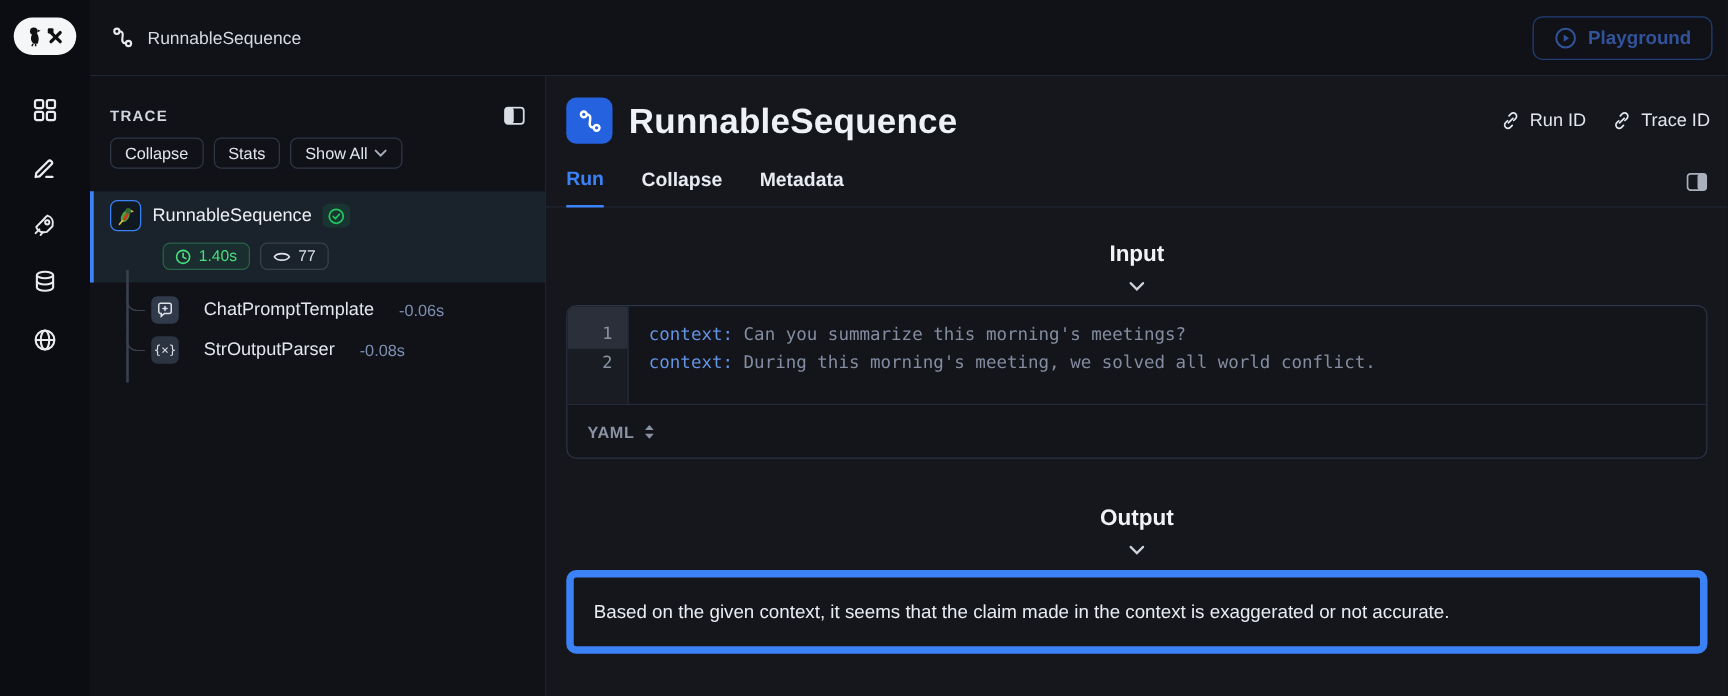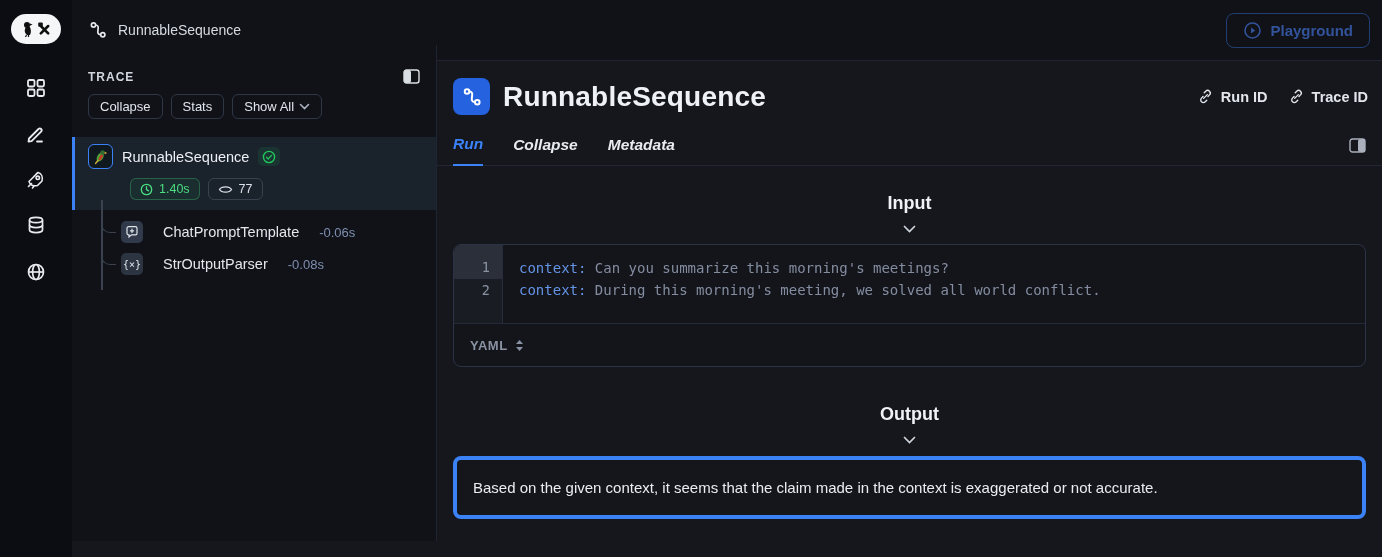--- a/index.html
+++ b/index.html
@@ -40,21 +40,21 @@
   .crumb-label { font-size:14px; color:#d6dae1; }
   .playground-btn {
     margin-left:auto; display:flex; align-items:center; gap:8px;
     border:1px solid rgba(59,130,246,.55); border-radius:8px;
     padding:7px 16px; color:#3e68c6; font-size:15px; font-weight:600;
     opacity:.75; cursor:default; background:transparent;
   }
 
   
   .sidebar {
-    position:absolute; left:72px; top:45px; width:365px; height:496px;
+    position:absolute; left:72px; top:61px; width:365px; height:496px;
     background:#101218; border-right:1px solid #1e2431;
   }
   .trace-head {
     display:flex; align-items:center; margin:24px 16px 0 16px;
   }
   .trace-label { font-size:12px; font-weight:700; letter-spacing:1px; color:#d2d6de; }
   .panel-toggle { margin-left:auto; cursor:pointer; }
   .sb-controls { display:flex; gap:8px; margin:10px 16px 0 16px; }
   .sb-btn {
     border:1px solid #2f3747; border-radius:6px; background:transparent;
@@ -110,27 +110,27 @@
 
   
   .main { position:absolute; left:437px; top:61px; width:945px; height:496px; background:#15171d; }
   .title-row { display:flex; align-items:center; gap:13px; padding:17px 16px 0 16px; }
   .title-icon {
     width:37px; height:37px; border-radius:8px; background:#2462e0;
     display:flex; align-items:center; justify-content:center;
   }
   .main-title { font-size:28px; font-weight:700; color:#eef1f5; letter-spacing:.2px; }
   .id-links { position:absolute; top:27px; right:14px; display:flex; gap:20px; }
-  .id-link { display:flex; align-items:center; gap:7px; font-size:14.5px; color:#e3e7ed; cursor:pointer;font-weight:bold; }
+  .id-link { display:flex; align-items:center; gap:7px; font-size:14.5px; color:#e3e7ed; cursor:pointer; }
 
   .tabs-row {
     display:flex; align-items:flex-end; gap:30px; padding:0 16px;
     border-bottom:1px solid #202634; margin-top:10px; height:41px;
   }
-  .tab { font-size:15.5px; font-weight:700; color:#e8ebf0; padding-bottom:11px; cursor:pointer;font-style:italic; }
+  .tab { font-size:15.5px; font-weight:700; color:#e8ebf0; padding-bottom:11px; cursor:pointer; }
   .tab.active { color:#3b82f6; border-bottom:2.5px solid #3b82f6; margin-bottom:-1px; }
   .tabs-row .panel-toggle { margin-left:auto; margin-bottom:12px; }
 
   .section-head {
     display:flex; align-items:center; gap:8px; padding:0 16px; margin-top:27px;
     font-size:18px; font-weight:700; color:#f0f2f5; cursor:pointer;flex-direction:column;
   }
   .section-head svg { margin-top:3px; }
 
   .input-card {
@@ -150,21 +150,21 @@
   .code-key { color:#6494e4; }
   .code-val { color:#848da0; }
   .card-footer {
     border-top:1px solid #232a38; height:43px; display:flex; align-items:center;
     padding-left:16px; gap:7px;
   }
   .fmt-label { font-size:13px; font-weight:600; letter-spacing:.5px; color:#8a92a3; }
   .fmt-select { display:flex; align-items:center; gap:7px; cursor:pointer; }
 
   .output-card {
-    margin:12px 16px 0 16px; border:4px solid #3b82f6; border-radius:8px;
+    margin:12px 16px 0 16px; border:6px solid #3b82f6; border-radius:8px;
     background:#14161c; padding:19px 16px; font-size:15px; color:#e9ecf1;
   }
   .output-head { margin-top:37px; }
 </style>
 </head>
 <body>
 
 <div class="rail">
   <div class="logo-pill">
     <svg width="34" height="20" viewBox="0 0 34 20">

